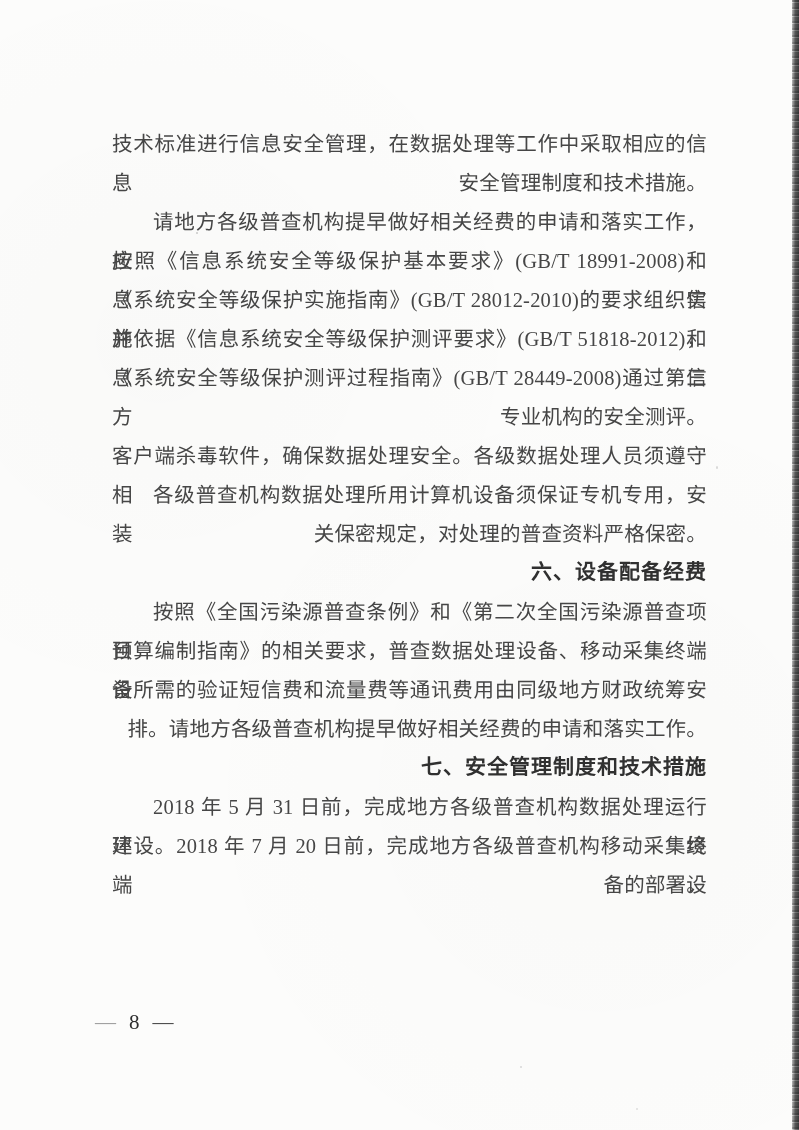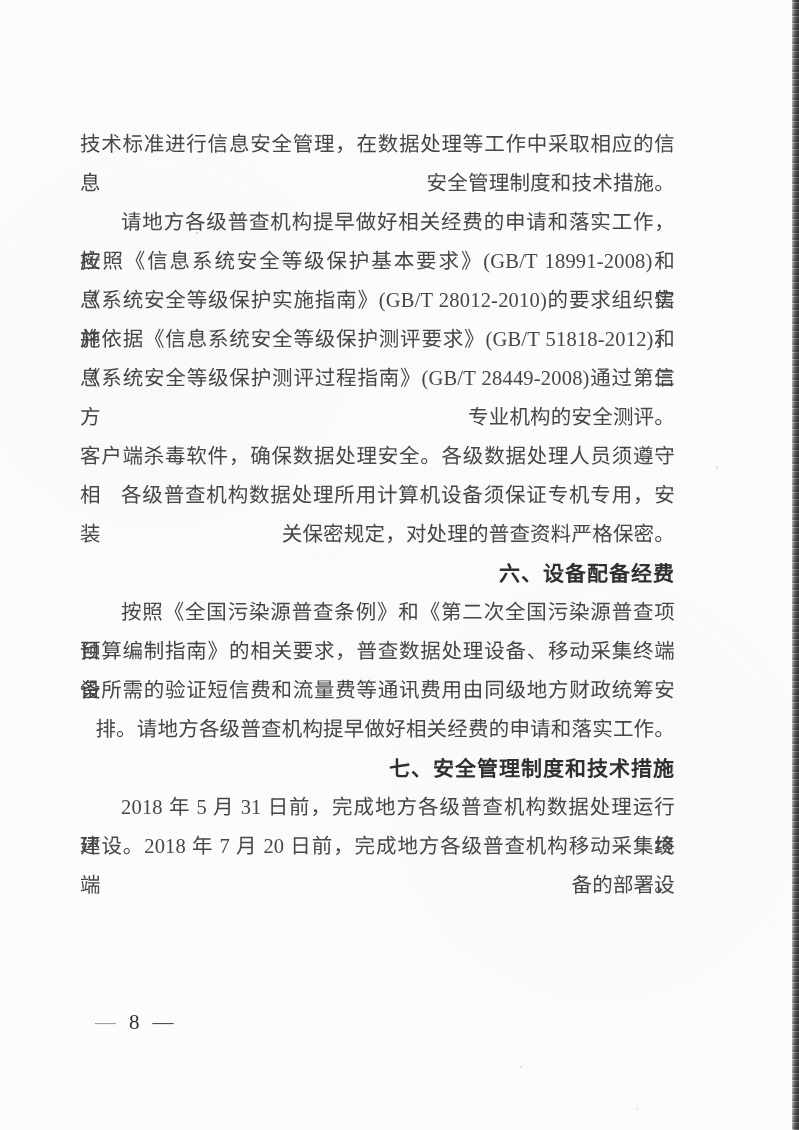--- a/index.html
+++ b/index.html
@@ -31,21 +31,21 @@
     height: 100%;
     background-image:
       repeating-linear-gradient(to bottom,
         rgba(0,0,0,0.30) 0 2px,
         rgba(255,255,255,0.10) 2px 3px,
         rgba(0,0,0,0.18) 3px 7px),
       linear-gradient(to right, rgba(140,140,140,0.25), #6a6a6a 45%, #474747);
   }
   .content {
     position: absolute;
-    left: 80px;
+    left: 112px;
     top: 125px;
     width: 595px;
     color: #464646;
   }
   .line {
     height: 39px;
     line-height: 39px;
     font-size: 20.5px;
     letter-spacing: 0.2px;
     white-space: normal;
@@ -56,21 +56,21 @@
     text-align-last: justify;
     text-justify: inter-ideograph;
   }
   .line.end {
     text-align: right;
   }
   .line.indent {
     text-indent: 41px;
   }
   .line.heading {
-    font-family: Liberation Sans, sans-serif;
+    font-family: Liberation Mono, monospace;
     font-weight: bold;
     font-size: 21px;
     color: #303030;
     letter-spacing: 1px;
   }
   .footer {
     position: absolute;
     left: 95px;
     top: 1008px;
     display: flex;

